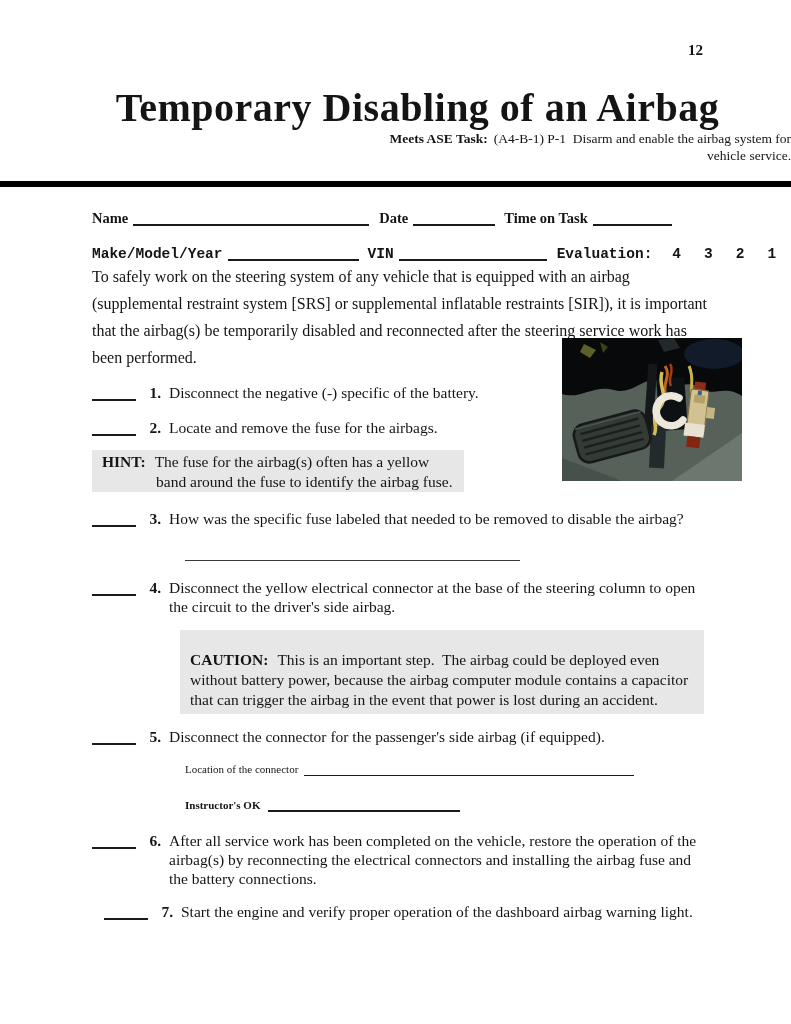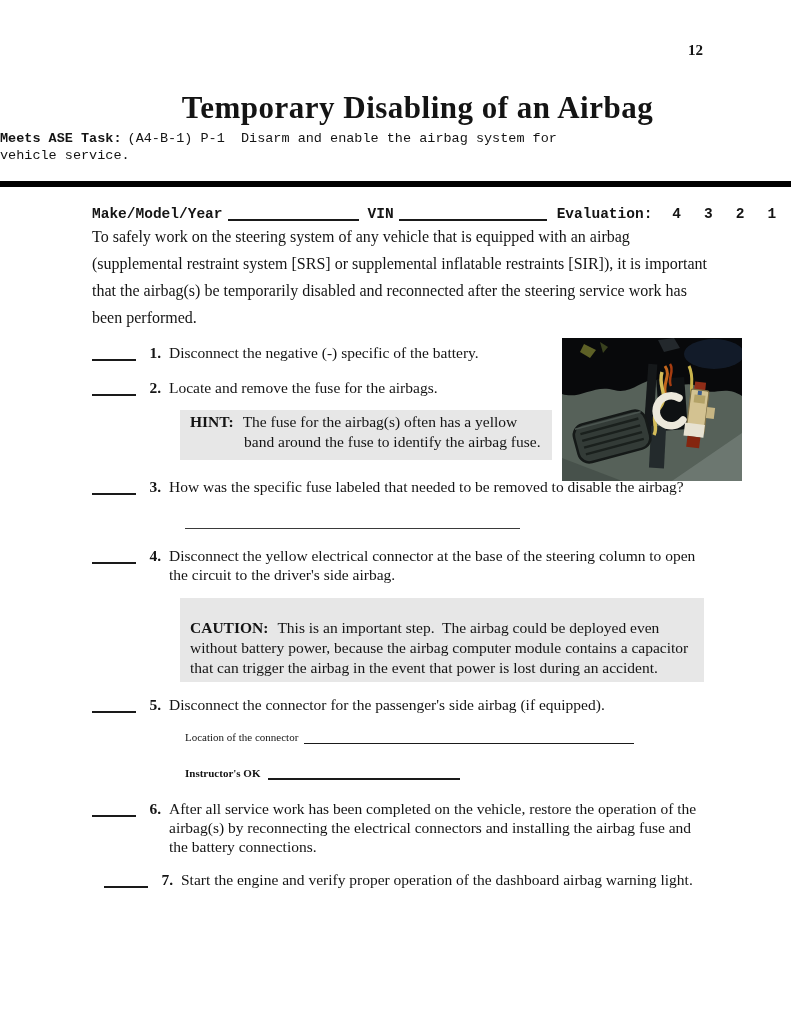--- a/index.html
+++ b/index.html
@@ -11,30 +11,29 @@
     font-family:"Liberation Serif", serif;
     overflow:hidden;
   }
   .page-number {
     position:absolute; left:688px; top:42px;
     font-size:15px; font-weight:bold;
   }
   .title {
     margin:90px 0 0 0;
     text-align:center;
-    font-size:31px; line-height:36px;
+    font-size:40px; line-height:36px;
     font-weight:bold;
     letter-spacing:0.5px;
     padding-left:44px;
   }
   .subtitle {
     margin-top:4px;
-    text-align:left;
+    text-align:right;
     font-size:13.5px; line-height:17px;
-    font-family:Liberation Mono, monospace;
   }
   .subtitle .meets-label { font-weight:bold; margin-right:6px; }
   .subtitle .meets-text { white-space:pre-wrap; }
   .rule { margin-top:17px; height:6px; background:#000; width:100%; }
 
   .content { margin:0 64px 0 92px; }
 
   .form-row { font-size:14.5px; line-height:18px; white-space:nowrap; }
   .form-row1 { margin-top:22px; }
   .form-row2 { margin-top:17px;font-family:Liberation Mono, monospace; }
@@ -73,23 +72,23 @@
   .step-4 { margin-top:17px; }
   .step-5 { margin-top:13px; }
   .step-6 { margin-top:16px; }
   .step-7 { margin-top:14px; margin-left:12px; }
 
   .notice {
     background:#e7e7e7;
     font-size:15.5px; line-height:20px;
   }
   .hint-box {
-    margin-top:13px; margin-left:88px;
+    margin-top:13px; 
     width:352px;
-    padding:2px 10px 8px 10px;
+    padding:2px 10px 0 10px;
   }
   .hint-body { padding-left:54px; text-indent:-54px; }
   .caution-box {
     margin-top:14px; margin-left:88px;
     width:504px;
     padding:20px 10px 4px 10px;
   }
   .notice-label { font-weight:bold; margin-right:9px; }
   .notice-text { white-space:pre-wrap; }
 
@@ -124,20 +123,23 @@
   <div class="subtitle">
     <span class="meets-label">Meets ASE Task:</span><span class="meets-text">(A4-B-1) P-1  Disarm and enable the airbag system for</span>
     <br>
     <span class="meets-text">vehicle service.</span>
   </div>
 
   <div class="rule"></div>
 
   <div class="content">
 
+    <div class="form-row form-row1">
+      <span class="flabel">Name</span><span class="uline u-name"></span><span class="flabel">Date</span><span class="uline u-date"></span><span class="flabel">Time on Task</span><span class="uline u-time"></span>
+    </div>
 
     <div class="form-row form-row2">
       <span class="flabel">Make/Model/Year</span><span class="uline u-make"></span><span class="flabel">VIN</span><span class="uline u-vin"></span><span class="flabel">Evaluation:</span><span class="eval-scores">
           <span>4</span>
           <span>3</span>
           <span>2</span>
           <span>1</span>
         </span>
     </div>
 

